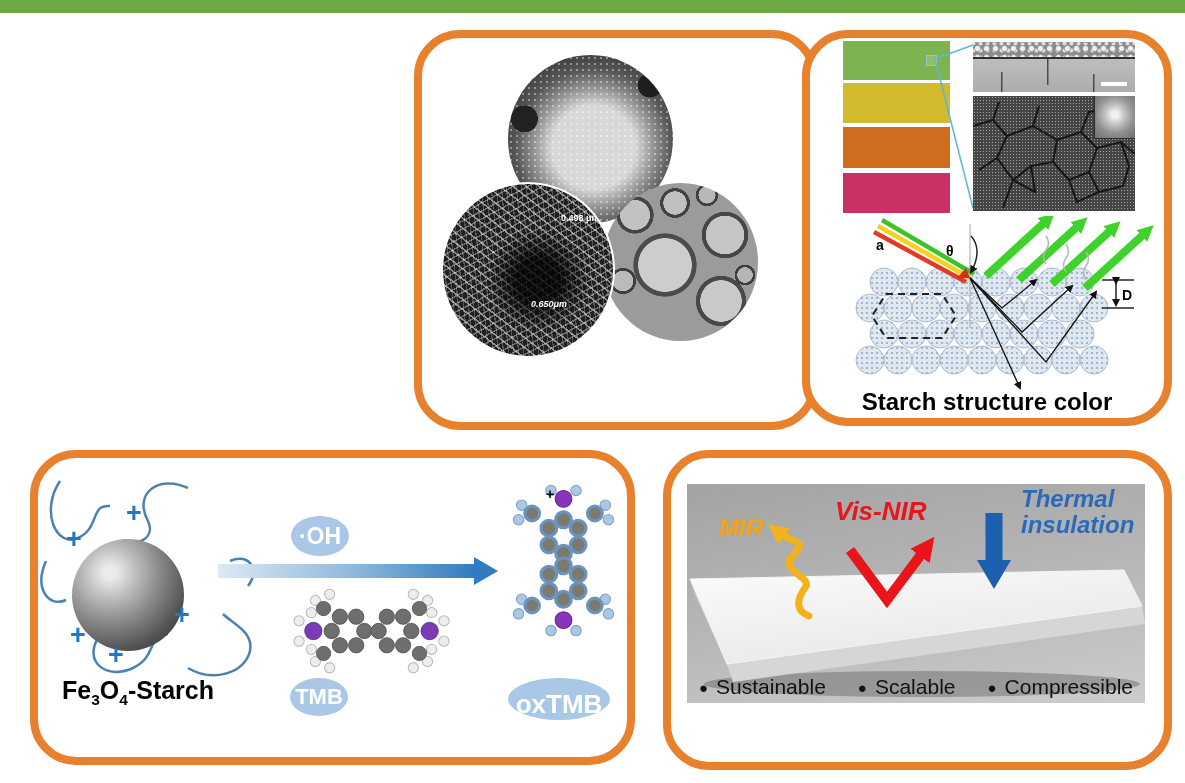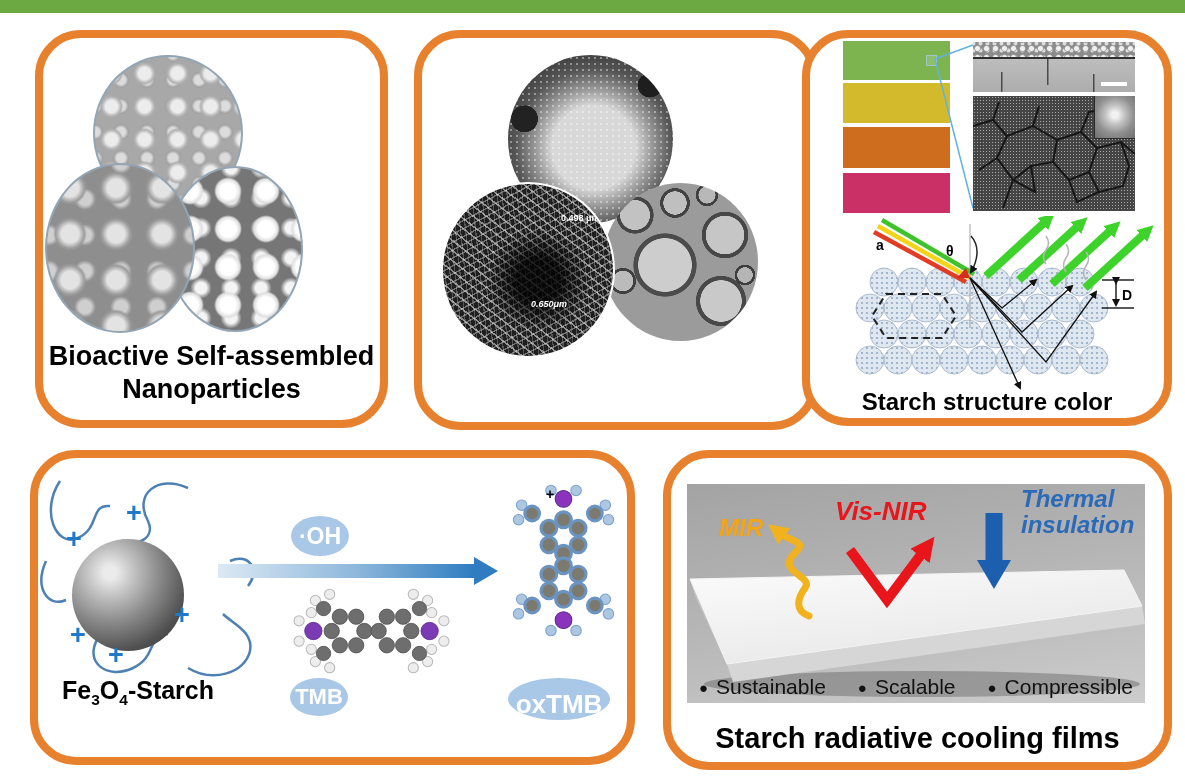--- a/index.html
+++ b/index.html
@@ -90,29 +90,20 @@
   .bullets .dot{font-size:15px;}
   svg{display:block;}
   .absfill{position:absolute;inset:0;}
 </style>
 </head>
 <body>
 
 <div class="fig">
   <div class="topbar"></div>
 
-  <div class="panel" id="p1">
-    <div class="c np1a" style="left:50px;top:17px;width:146px;height:152px;"></div>
-    <div class="c np1c" style="left:124px;top:128px;width:132px;height:162px;"></div>
-    <div class="c np1b" style="left:2px;top:125px;width:146px;height:166px;"></div>
-    <div class="ptitle" style="bottom:14px;font-size:27px;">
-      <div>Bioactive Self-assembled</div>
-      <div>Nanoparticles</div>
-    </div>
-  </div>
 
   <div class="panel" id="p2">
     <div class="c ball" style="left:86px;top:17px;width:165px;height:168px;"></div>
     <div class="c droplets" style="left:181px;top:145px;width:155px;height:158px;"></div>
     <div class="c fibers" style="left:19px;top:144px;width:170px;height:172px;">
       <span class="scalelab" style="left:118px;top:29px;">0.498 μm</span>
       <span class="scalelab" style="left:88px;top:115px;font-style:italic;">0.650μm</span>
     </div>
   </div>
 
@@ -389,15 +380,14 @@
         <span class="bi">
           <span class="dot">●</span>
           <span>Scalable</span>
         </span>
         <span class="bi">
           <span class="dot">●</span>
           <span>Compressible</span>
         </span>
       </div>
     </div>
-    <div class="ptitle" style="bottom:6px;font-size:29px;">Starch radiative cooling films</div>
   </div>
 </div>
 
 </body></html>

